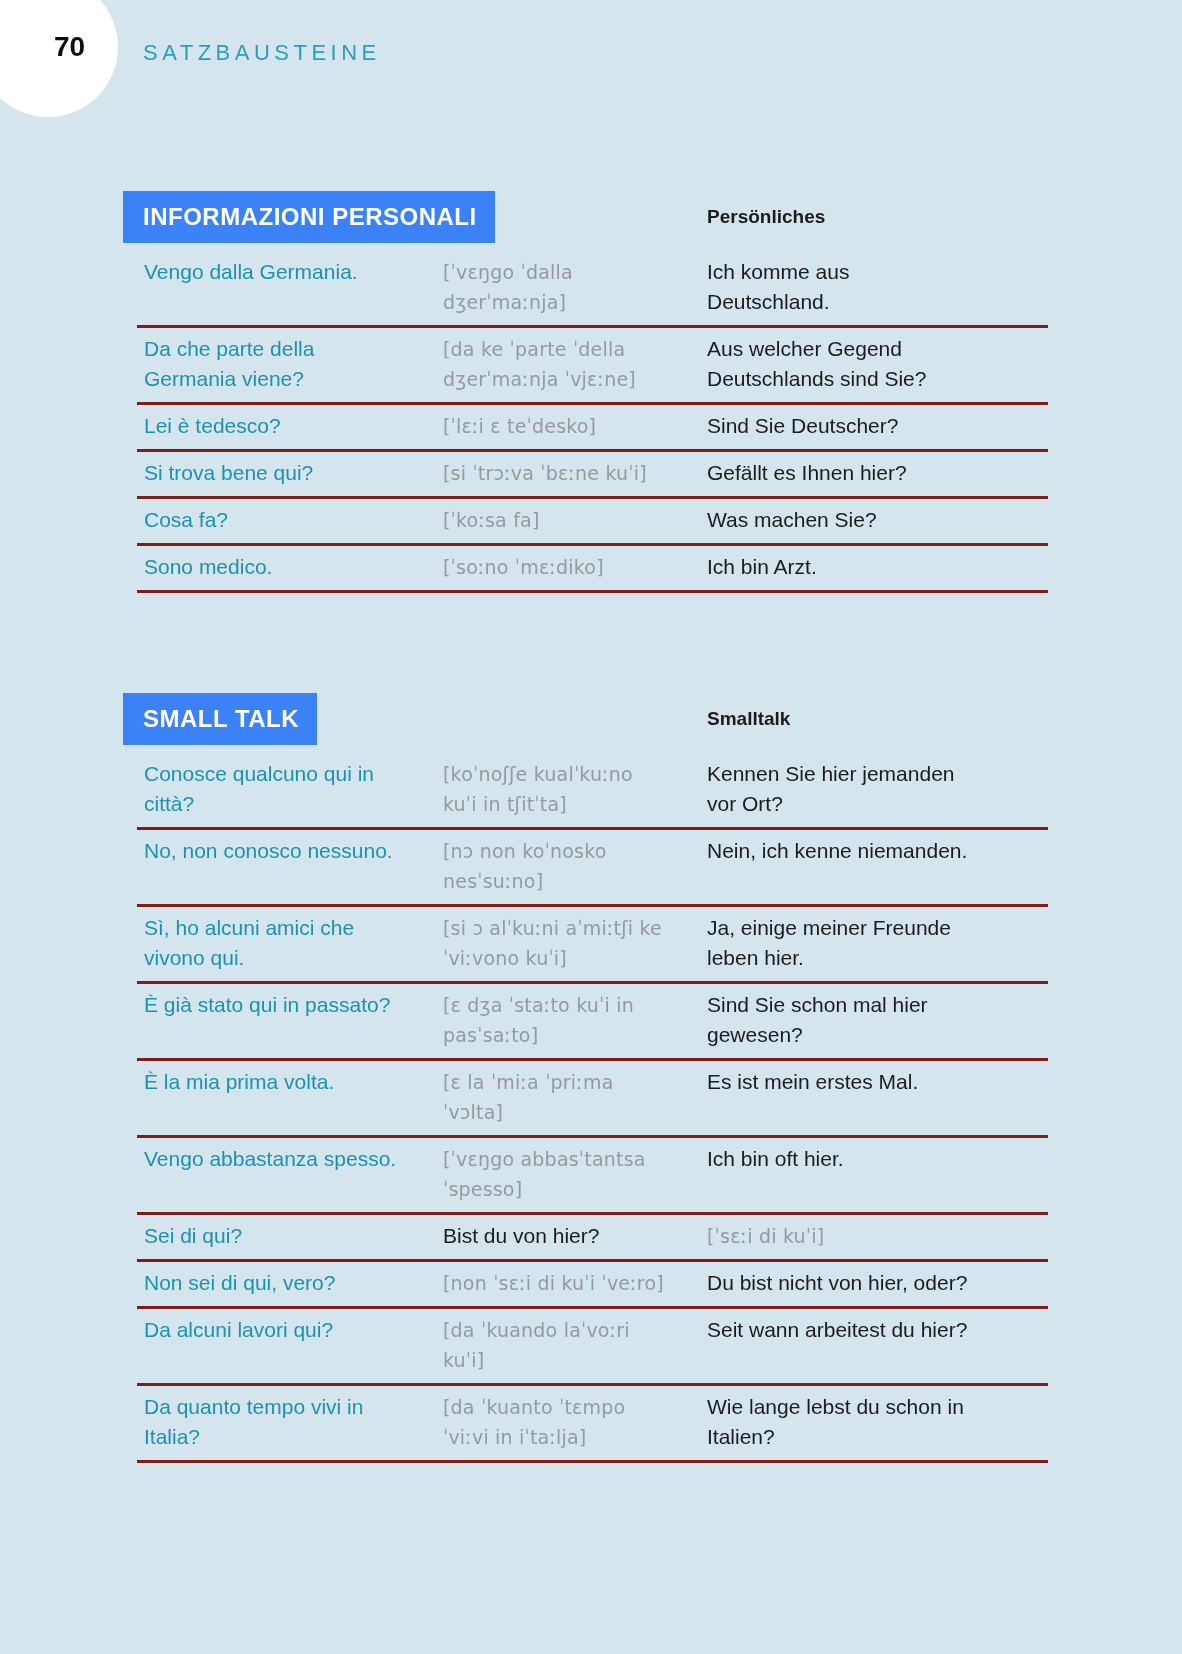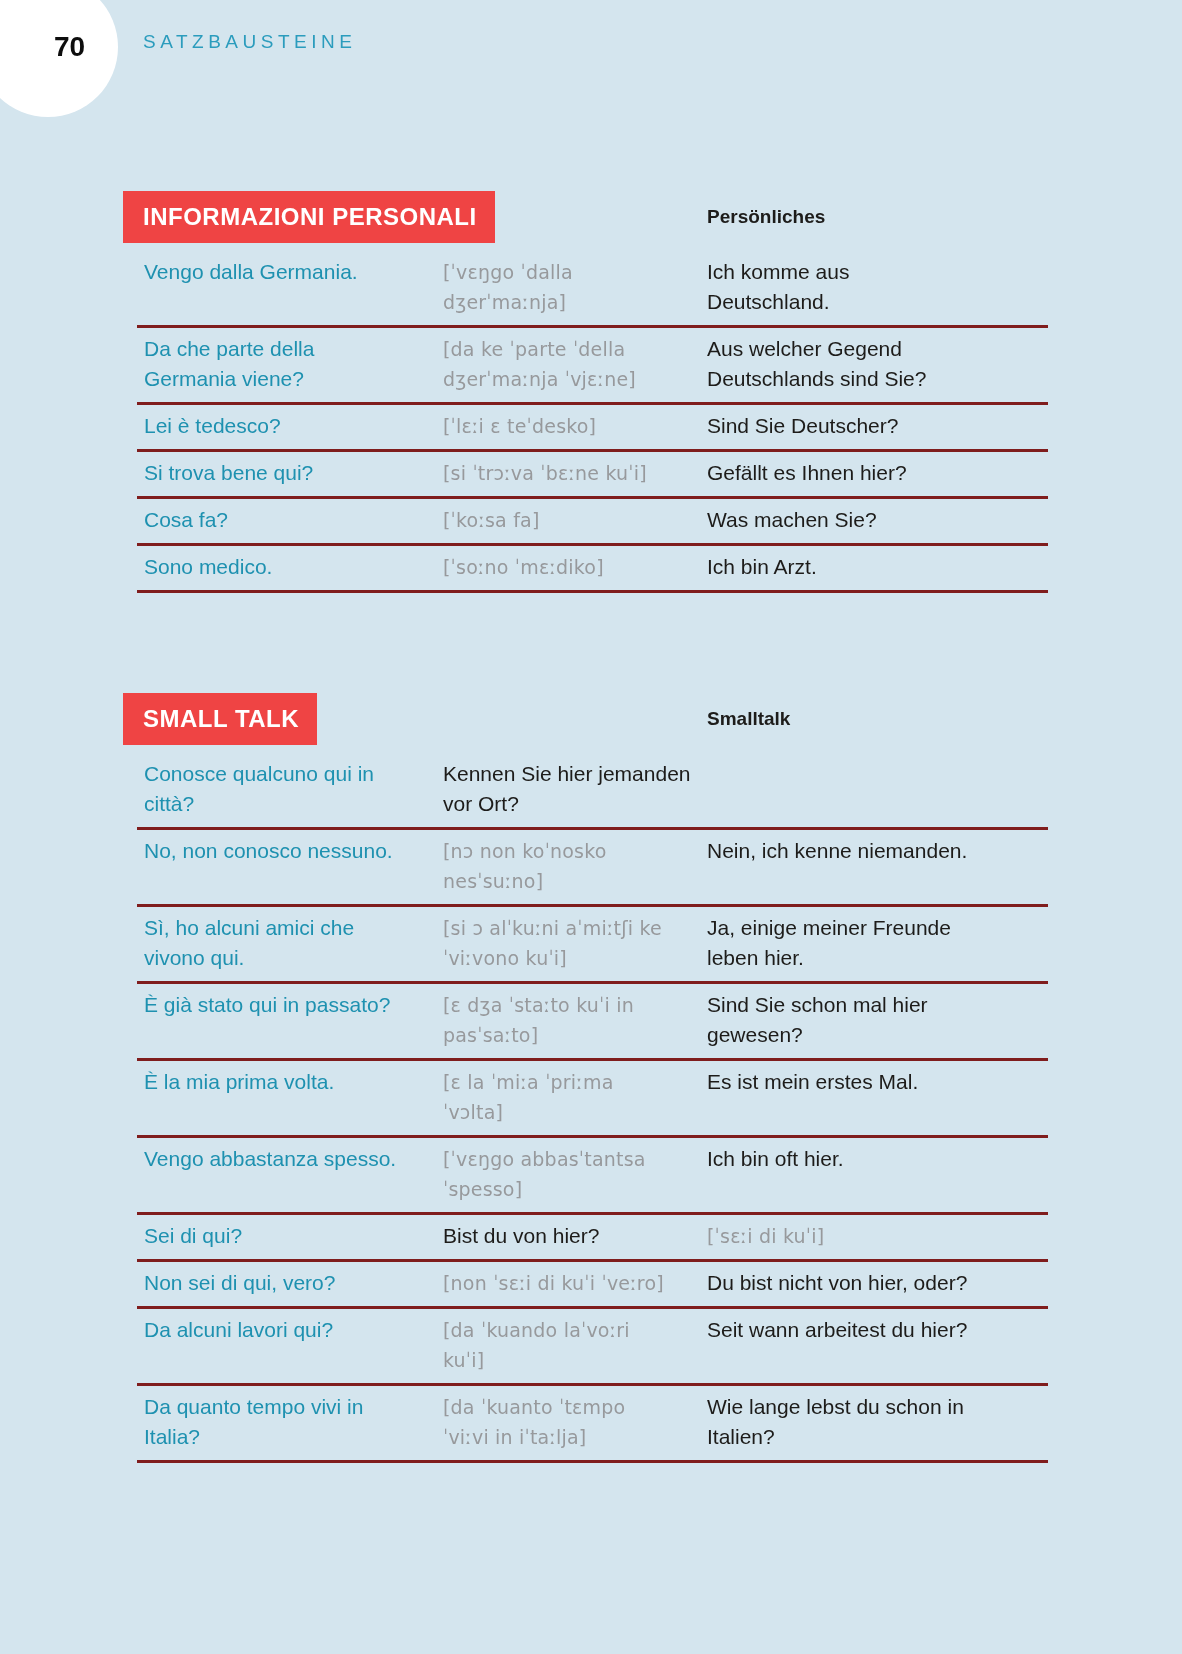--- a/index.html
+++ b/index.html
@@ -14,35 +14,35 @@
   .corner-circle{
     position:absolute;left:-22px;top:-23px;
     width:140px;height:140px;border-radius:50%;
     background:#ffffff;
   }
   .page-number{
     position:absolute;left:54px;top:31px;
     font-size:28px;font-weight:600;color:#0d0d0d;
   }
   .running-head{
-    position:absolute;left:143px;top:31px;
-    font-size:19px;font-weight:500;letter-spacing:4.5px;
+    position:absolute;left:143px;top:40px;
+    font-size:22px;font-weight:500;letter-spacing:4.5px;
     color:#2b9cbd;
   }
   .content{
     position:absolute;left:137px;top:191px;width:911px;
   }
   .section2{margin-top:100px;}
   .section-header{
     display:grid;grid-template-columns:570px 341px;
     align-items:center;margin-bottom:8px;
   }
   .title-box{
     justify-self:start;margin-left:-14px;
-    background:#ef4444;color:#ffffff;
+    background:#3b82f6;color:#ffffff;
     font-size:24px;font-weight:bold;letter-spacing:0.5px;
     padding:13px 18px 13px 20px;
     line-height:26px;
   }
   .subtitle{
     font-size:19px;font-weight:bold;color:#1d1c1a;
   }
   .row{
     display:grid;grid-template-columns:306px 264px 341px;
     padding:6px 0 8px 0;
@@ -118,20 +118,22 @@
 
   <div class="section section2">
     <div class="section-header">
       <div class="title-box">SMALL TALK</div>
       <div class="subtitle">Smalltalk</div>
     </div>
     <div class="rows">
       <div class="row">
         <div class="cell it">Conosce qualcuno qui in
 città?</div>
+        <div class="cell ipa">[koˈnoʃʃe kualˈkuːno
+kuˈi in tʃitˈta]</div>
         <div class="cell de">Kennen Sie hier jemanden
 vor Ort?</div>
       </div>
       <div class="row">
         <div class="cell it">No, non conosco nessuno.</div>
         <div class="cell ipa">[nɔ non koˈnosko
 nesˈsuːno]</div>
         <div class="cell de">Nein, ich kenne niemanden.</div>
       </div>
       <div class="row">

